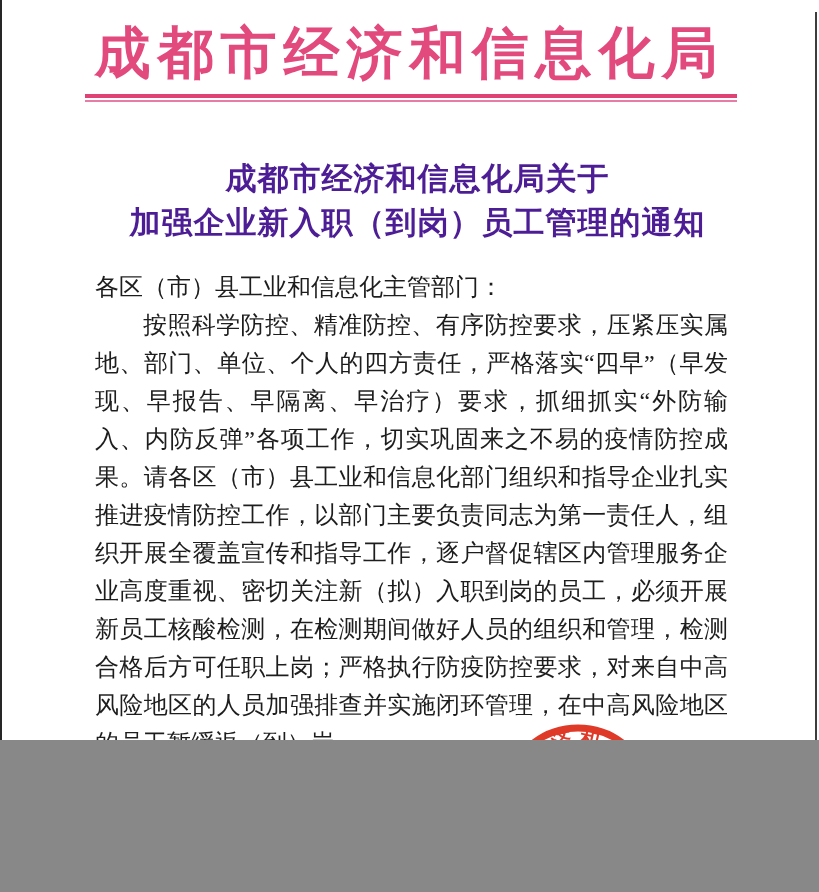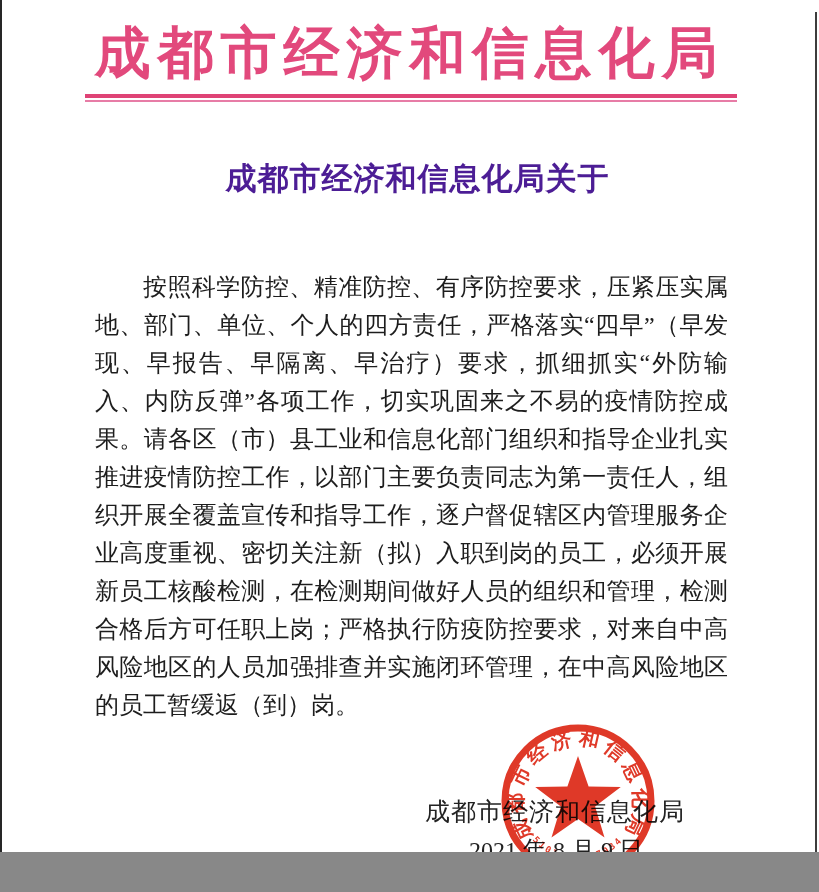--- a/index.html
+++ b/index.html
@@ -1,17 +1,17 @@
 <!DOCTYPE html>
 <html><head>
 <meta charset="utf-8">
 <style>
   html,body { margin:0; padding:0; background:#888; }
   .page {
-    position:relative; width:819px; height:852px; margin:0 auto;
+    position:relative; width:819px; height:740px; margin:0 auto;
     background:#ffffff; overflow:hidden;
     font-family:"Liberation Serif","DejaVu Serif",serif; color:#1d1d1d;
   }
   .edge-left  { position:absolute; left:0; top:0; width:2px; height:892px; background:#262626; }
   .edge-right { position:absolute; left:815px; top:12px; width:2px; height:880px; background:#3d3d3d; }
 
   .letterhead-title {
     position:absolute; top:16px; left:0; width:100%; height:72px; line-height:72px;
     text-align:center; font-weight:bold; font-size:56px; letter-spacing:7px;
     color:#e2497c; font-family:"DejaVu Serif","Liberation Serif",serif;
@@ -68,23 +68,25 @@
 
   <div class="letterhead-title">成都市经济和信息化局</div>
 
   <div class="rule">
     <div class="rule-thick"></div>
     <div class="rule-thin"></div>
   </div>
 
   <h1 class="doc-title">
     <span>成都市经济和信息化局关于</span><br>
+    <span>加强企业新入职（到岗）员工管理的通知</span>
   </h1>
 
   <main class="body-block">
+    <p class="salutation">各区（市）县工业和信息化主管部门：</p>
     <p class="para">按照科学防控、精准防控、有序防控要求，压紧压实属地、部门、单位、个人的四方责任，严格落实“四早”（早发现、早报告、早隔离、早治疗）要求，抓细抓实“外防输入、内防反弹”各项工作，切实巩固来之不易的疫情防控成果。请各区（市）县工业和信息化部门组织和指导企业扎实推进疫情防控工作，以部门主要负责同志为第一责任人，组织开展全覆盖宣传和指导工作，逐户督促辖区内管理服务企业高度重视、密切关注新（拟）入职到岗的员工，必须开展新员工核酸检测，在检测期间做好人员的组织和管理，检测合格后方可任职上岗；严格执行防疫防控要求，对来自中高风险地区的人员加强排查并实施闭环管理，在中高风险地区的员工暂缓返（到）岗。</p>
   </main>
 
   <div class="sig-name">成都市经济和信息化局</div>
   <div class="sig-date">2021 年 8 月 9 日</div>
 
   <svg class="seal" viewBox="0 0 158 160" aria-hidden="true">
     <circle class="seal-ring" cx="79" cy="80" r="73"></circle>
     <polygon class="seal-star" points="79,35 89.6,65.4 121.8,66.1 96.1,85.6 105.5,116.4 79,98 52.5,116.4 61.9,85.6 36.2,66.1 68.4,65.4"></polygon>
     <path id="sealArcTop" d="M 44.5 124.1 A 56 56 0 1 1 113.5 124.1" fill="none"></path>

